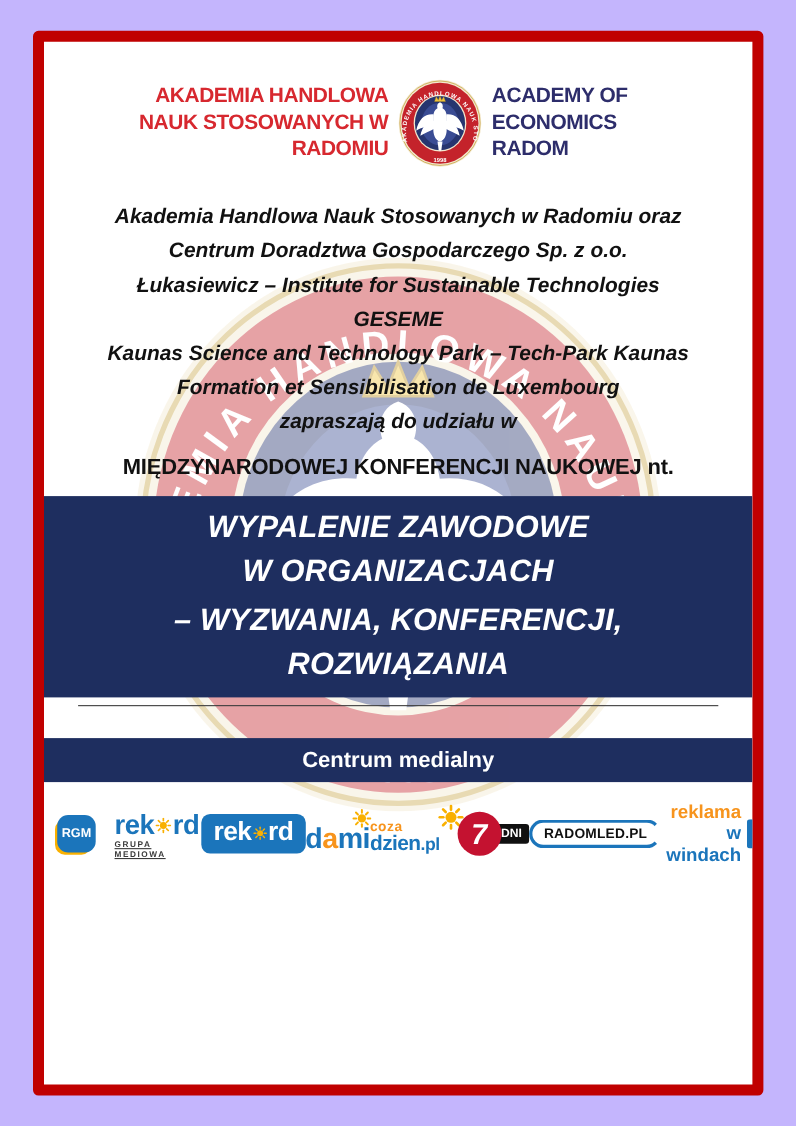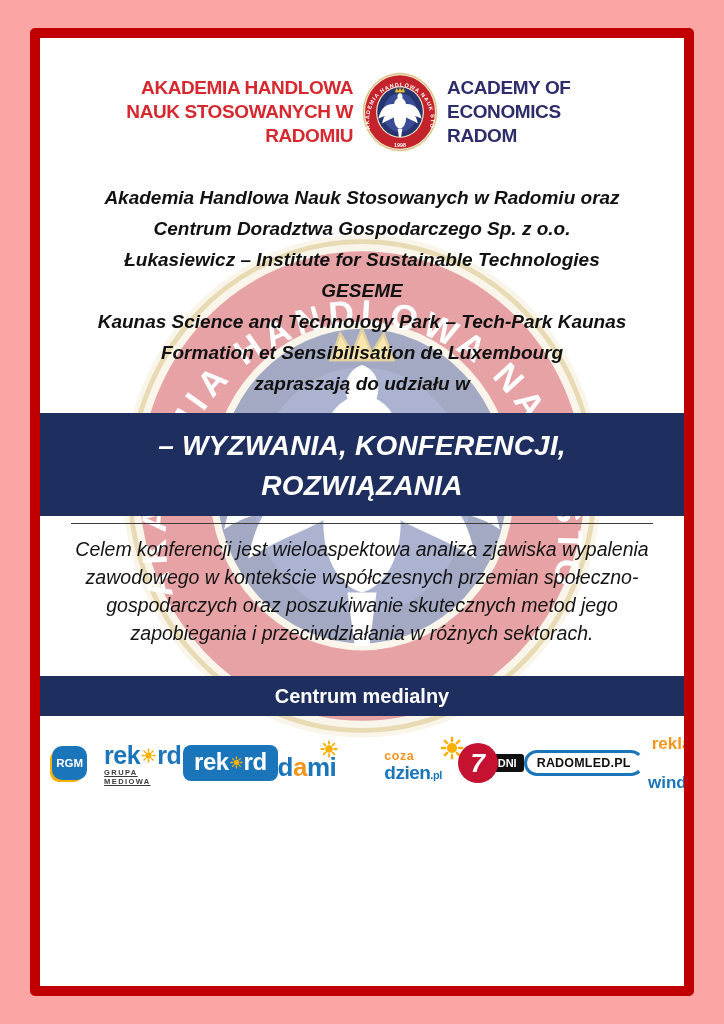--- a/index.html
+++ b/index.html
@@ -1,17 +1,17 @@
 <!DOCTYPE html>
 <html><head>
 <meta charset="utf-8">
 <style>
   * { margin:0; padding:0; box-sizing:border-box; }
   html,body { width:724px; background:#ffffff; font-family:"Liberation Sans", sans-serif; }
-  .poster { position:relative; width:724px; height:1024px; background:#fca5a5; overflow:hidden; }
+  .poster { position:relative; width:724px; height:1024px; background:#c4b5fd; overflow:hidden; }
   .frame {
     position:absolute; left:30px; top:28px; width:664px; height:968px;
     border:10px solid #c00000; border-radius:5px; background:#fff; overflow:hidden;
   }
   
   .watermark {
     position:absolute; left:50%; top:194px; transform:translateX(-50%);
     width:486px; height:508px; opacity:0.42; z-index:0; pointer-events:none;
   }
   .layer { position:relative; z-index:1; }
@@ -64,24 +64,24 @@
   .sun-15 { width:15px; height:15px; margin:0 1px; }
   .sun-13 { width:13px; height:13px; margin:0 1px; }
   .v-divider { width:2px; height:42px; background:#d7d7d7; }
   .logo-rekordbox {
     background:#1b75bb; border-radius:8px; padding:3px 11px 5px 11px;
     color:#fff; font-weight:800; font-size:24px; letter-spacing:-0.5px; display:flex; align-items:center;
   }
   .logo-dami { position:relative; font-weight:800; font-size:26px; letter-spacing:-0.5px; padding-top:8px; }
   .dami-blue { color:#1b75bb; } .dami-orange { color:#f7941d; }
   .dami-sun { position:absolute; top:-4px; right:-2px; width:18px; height:18px; }
-  .logo-coza { position:relative; text-align:left; line-height:1; padding-top:6px; padding-right:16px;margin-left:48px; }
+  .logo-coza { position:relative; text-align:left; line-height:1; padding-top:6px; padding-right:16px; }
   .coza-top { color:#f7941d; font-weight:800; font-size:12.5px; letter-spacing:0.5px; }
   .coza-bottom { color:#1b75bb; font-weight:800; font-size:19px; letter-spacing:-0.5px; }
-  .coza-pl { font-size:11px; font-weight:700; }
+  .coza-pl { font-size:16px; font-weight:700; }
   .coza-sun { position:absolute; top:-8px; right:-6px; width:24px; height:24px; }
   .logo-7dni { display:flex; align-items:center; }
   .seven-circle {
     width:40px; height:40px; border-radius:50%; background:#c41230; color:#fff;
     font-weight:800; font-style:italic; font-size:26px; display:flex; align-items:center; justify-content:center; z-index:1;
   }
   .dni-box { background:#101010; color:#fff; font-weight:800; font-size:11px; padding:3px 7px; border-radius:3px; margin-left:-7px; }
   .logo-radomled {
     border:3px solid #1b75bb; border-right-color:transparent; border-radius:16px;
     padding:3px 10px; color:#101010; font-weight:800; font-size:12.5px; letter-spacing:0.2px; background:#fff;
@@ -169,30 +169,34 @@
     <div class="organizers layer">
       <div>Akademia Handlowa Nauk Stosowanych w Radomiu oraz</div>
       <div>Centrum Doradztwa Gospodarczego Sp. z o.o.</div>
       <div>Łukasiewicz – Institute for Sustainable Technologies</div>
       <div>GESEME</div>
       <div>Kaunas Science and Technology Park – Tech-Park Kaunas</div>
       <div>Formation et Sensibilisation de Luxembourg</div>
       <div class="invite">zapraszają do udziału w</div>
     </div>
 
+    <div class="conf-line layer">MIĘDZYNARODOWEJ KONFERENCJI NAUKOWEJ nt.</div>
 
     <div class="title-banner layer">
+      <div class="title-group1">
+        <div class="tline">WYPALENIE ZAWODOWE</div>
+        <div class="tline">W ORGANIZACJACH</div>
+      </div>
       <div class="title-group2">
         <div class="tline">– WYZWANIA, KONFERENCJI,</div>
         <div class="tline">ROZWIĄZANIA</div>
       </div>
     </div>
 
     <hr class="divider layer">
-    <p class="description layer">Celem konferencji jest wieloaspektowa analiza zjawiska wypalenia zawodowego w kontekście współczesnych przemian społeczno-gospodarczych oraz poszukiwanie skutecznych metod jego zapobiegania i przeciwdziałania w różnych sektorach.</p>
 
     <div class="patron-banner layer">
       <span>Centrum medialny</span>
     </div>
 
     <div class="sponsors layer">
 
       <div class="logo-rgm">
         <div class="rgm-badge">RGM</div>
         <div>

